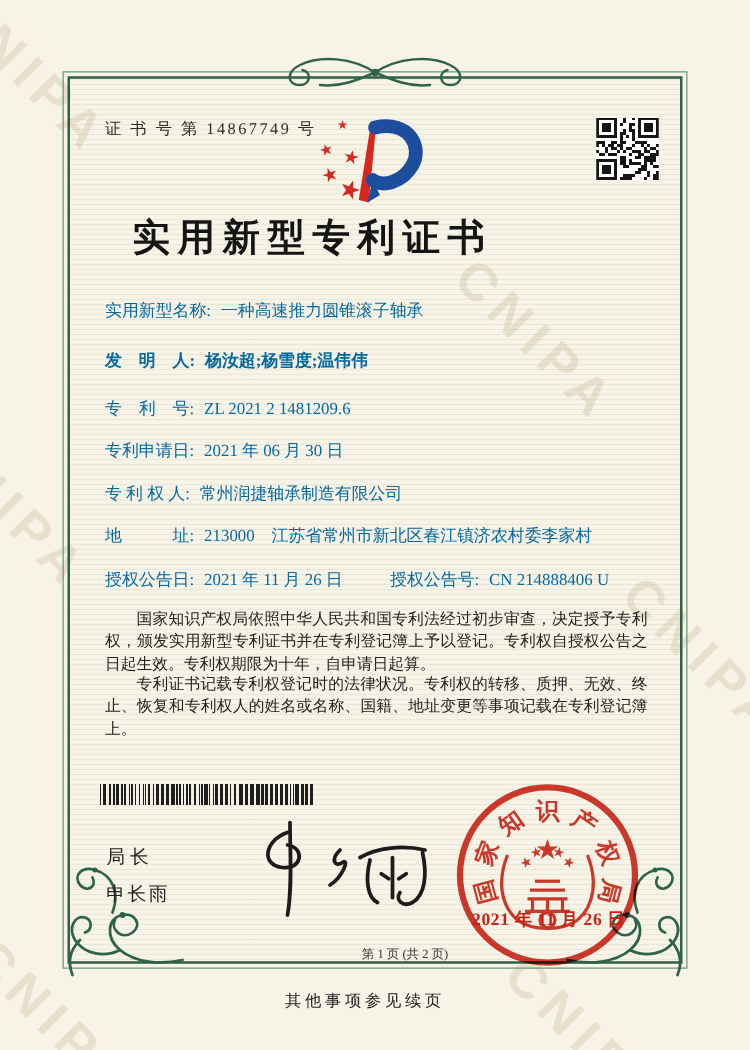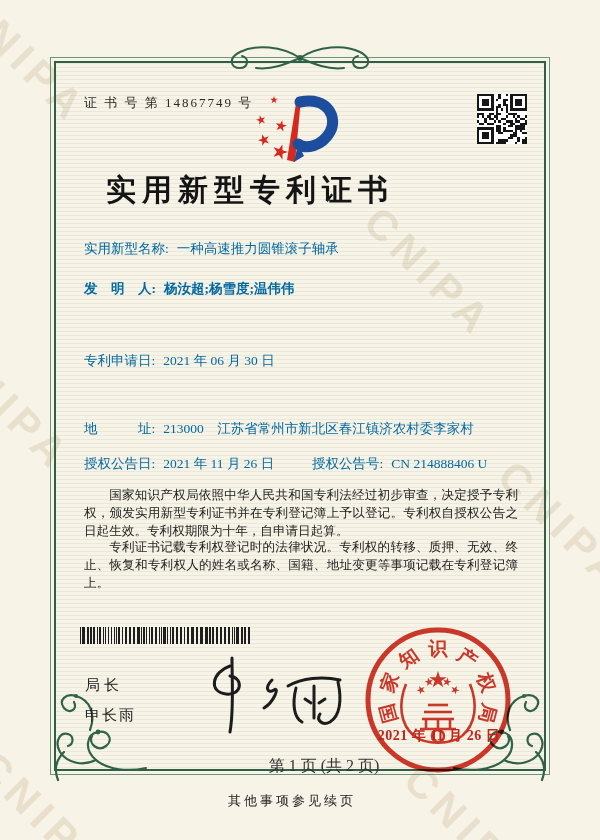--- a/index.html
+++ b/index.html
@@ -39,21 +39,21 @@
   }
   .barcode{position:absolute;left:80px;top:627px;}
   .director-title{position:absolute;left:85px;top:676px;font-family:"Liberation Sans","DejaVu Sans",sans-serif;font-size:15px;letter-spacing:4px;color:#222;}
   .director-name{position:absolute;left:85px;top:706px;font-family:"Liberation Sans","DejaVu Sans",sans-serif;font-size:15px;letter-spacing:2px;color:#222;}
   .signature{position:absolute;left:192px;top:652px;}
   .seal{position:absolute;left:362px;top:624px;opacity:0.93;mix-blend-mode:multiply;}
   .seal-date{
     position:absolute;left:364px;top:727px;width:150px;text-align:center;
     font-size:14px;font-weight:700;color:#c42317;letter-spacing:0.5px;white-space:nowrap;
   }
-  .page-number{position:absolute;left:50px;top:756px;width:548px;text-align:center;font-size:16px;color:#333;}
+  .page-number{position:absolute;left:50px;top:756px;width:548px;text-align:center;font-size:10px;color:#333;}
   .continuation{position:absolute;left:0;top:792px;width:584px;text-align:center;font-size:13px;letter-spacing:3px;color:#222;}
   .seal-char{font-weight:700;}
 </style>
 </head>
 <body>
 
 <div class="page">
 
   <div class="watermark" style="left:-18px;top:-16px;">CNIPA</div>
   <div class="watermark" style="left:388px;top:198px;">CNIPA</div>
@@ -119,22 +119,28 @@
   </svg>
 
   <div class="title">实用新型专利证书</div>
 
   <div class="field-row" style="top:240px;">
     <span class="flabel">实用新型名称:</span><span class="fvalue">一种高速推力圆锥滚子轴承</span>
   </div>
   <div class="field-row" style="top:280px;font-weight:bold;">
     <span class="flabel">发　明　人:</span><span class="fvalue">杨汝超;杨雪度;温伟伟</span>
   </div>
+  <div class="field-row" style="top:318px;">
+    <span class="flabel">专　利　号:</span><span class="fvalue">ZL 2021 2 1481209.6</span>
+  </div>
   <div class="field-row" style="top:352px;">
     <span class="flabel">专利申请日:</span><span class="fvalue">2021 年 06 月 30 日</span>
+  </div>
+  <div class="field-row" style="top:386px;">
+    <span class="flabel">专 利 权 人:</span><span class="fvalue">常州润捷轴承制造有限公司</span>
   </div>
   <div class="field-row" style="top:420px;">
     <span class="flabel">地　　　址:</span><span class="fvalue">213000　江苏省常州市新北区春江镇济农村委李家村</span>
   </div>
   <div class="field-row" style="top:455px;">
     <span class="flabel">授权公告日:</span><span class="fvalue">2021 年 11 月 26 日</span>
     <span class="grant2">
       <span class="flabel">授权公告号:</span><span class="fvalue">CN 214888406 U</span>
     </span>
   </div>

